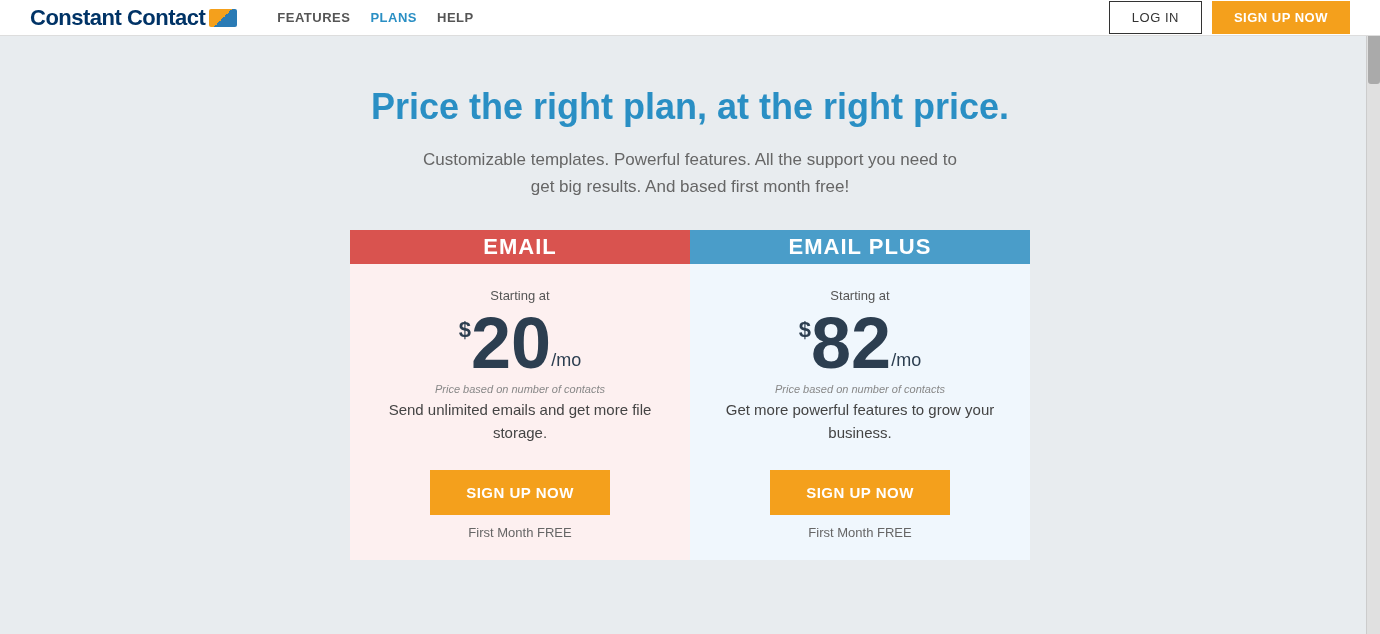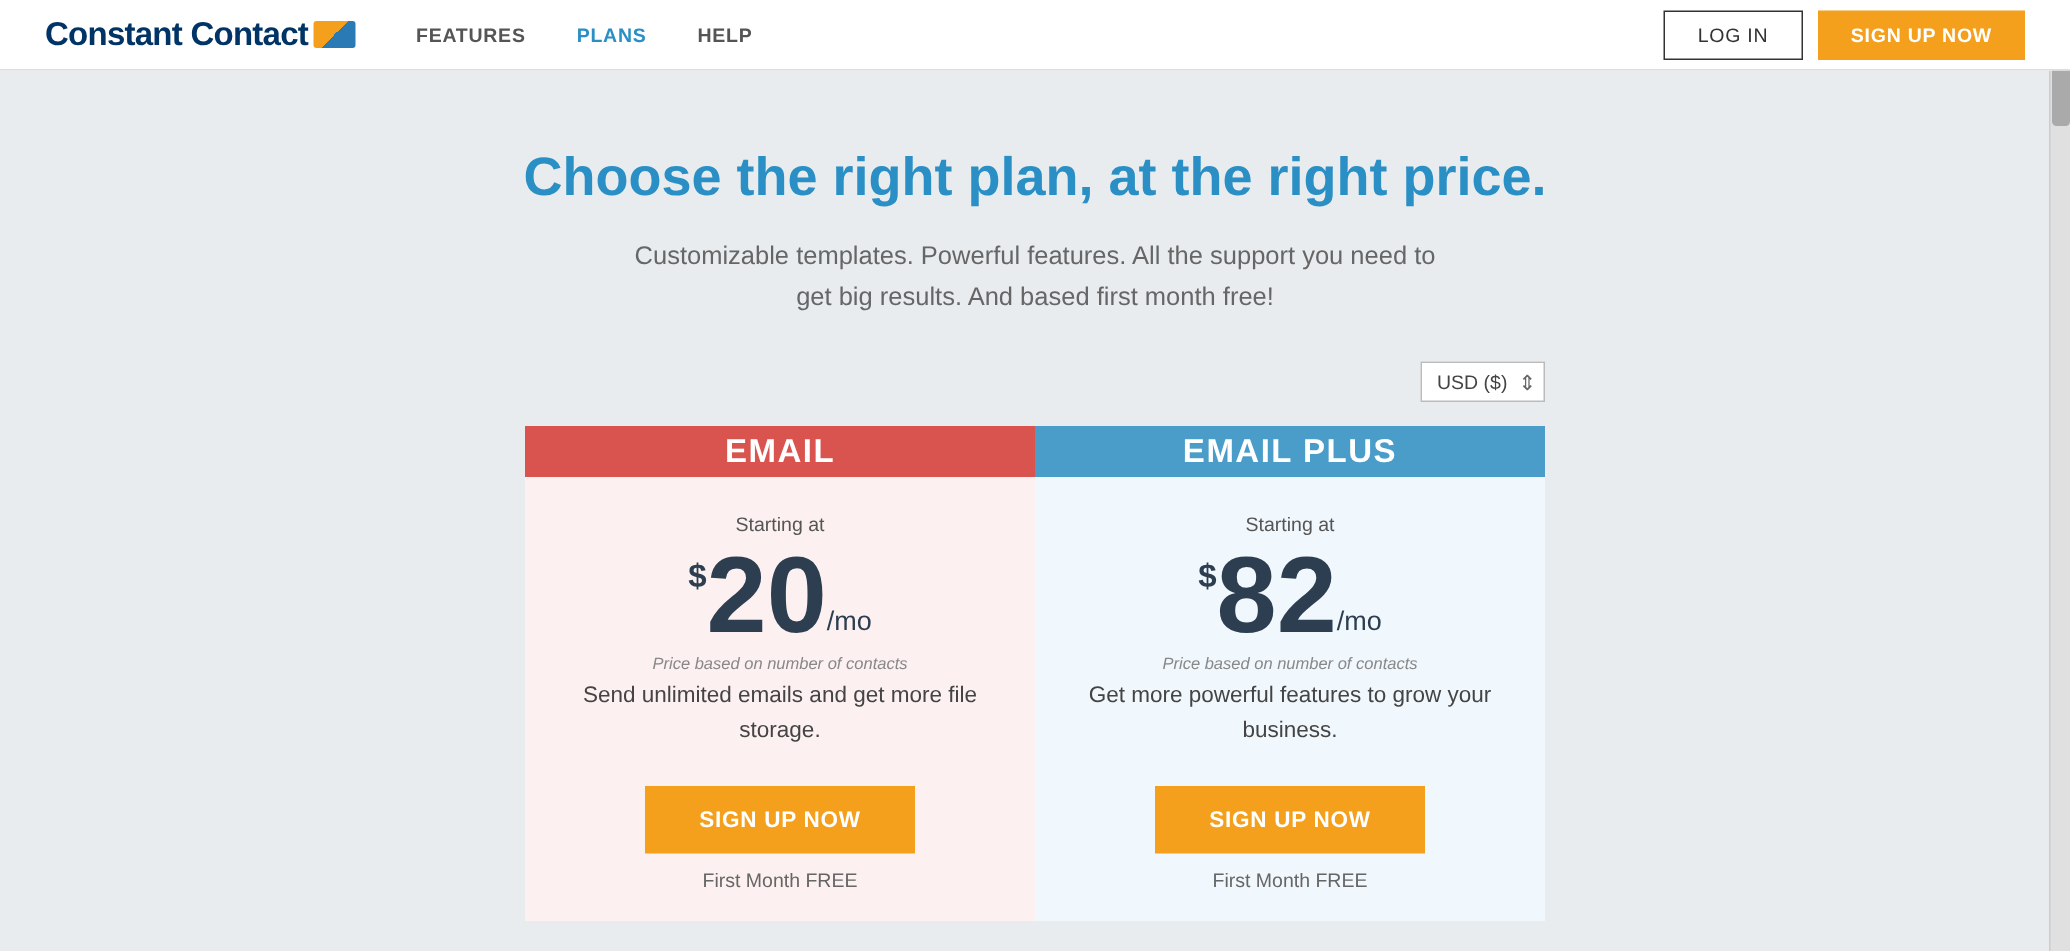--- a/index.html
+++ b/index.html
@@ -7,21 +7,21 @@
       font-family: Arial, Helvetica, sans-serif;
       background: #e8ecef;
       width: 1380px;
       min-height: 634px;
       overflow-x: hidden;
     }
 
     
     .navbar {
       background: #fff;
-      height: 47px;
+      height: 36px;
       display: flex;
       align-items: center;
       padding: 0 30px;
       border-bottom: 1px solid #ddd;
       position: relative;
       z-index: 10;
     }
     .navbar-logo {
       display: flex;
       align-items: center;
@@ -38,21 +38,21 @@
       width: 28px;
       height: 18px;
       background: linear-gradient(135deg, #f4a01c 50%, #2a7bb5 50%);
       border-radius: 2px;
       margin-left: 4px;
       vertical-align: middle;
     }
     .nav-links {
       display: flex;
       align-items: center;
-      gap: 34px;
+      gap: 20px;
       flex: 1;
     }
     .nav-link {
       font-size: 13px;
       font-weight: bold;
       color: #555;
       text-decoration: none;
       letter-spacing: 0.5px;
       text-transform: uppercase;
     }
@@ -291,35 +291,23 @@
     <a class="nav-link active">PLANS</a>
     <a class="nav-link">HELP</a>
   </div>
   <div class="nav-actions">
     <button class="btn-login">LOG IN</button>
     <button class="btn-signup-nav">SIGN UP NOW</button>
   </div>
 </nav>
 
 <div class="main-content">
-  <h1 class="hero-title">Choose the right plan, at the right price.</h1>
+  <h1 class="hero-title">Price the right plan, at the right price.</h1>
   <p class="hero-subtitle">Customizable templates. Powerful features. All the support you need to get big results. And based first month free!</p>
 
-  <div class="currency-selector-wrap">
-    <div class="currency-wrapper">
-      <select class="currency-select">
-        <option>USD ($)</option>
-        <option>EUR (€)</option>
-        <option>GBP (£)</option>
-        <option>CAD ($)</option>
-        <option>AUD ($)</option>
-      </select>
-      <span class="currency-arrow">⇕</span>
-    </div>
-  </div>
 
   <div class="plans-row">
 
     <div class="plan-card email">
       <div class="plan-header email">
         <span class="plan-title">EMAIL</span>
       </div>
       <div class="plan-body">
         <div class="starting-at">Starting at</div>
         <div class="price-row">

